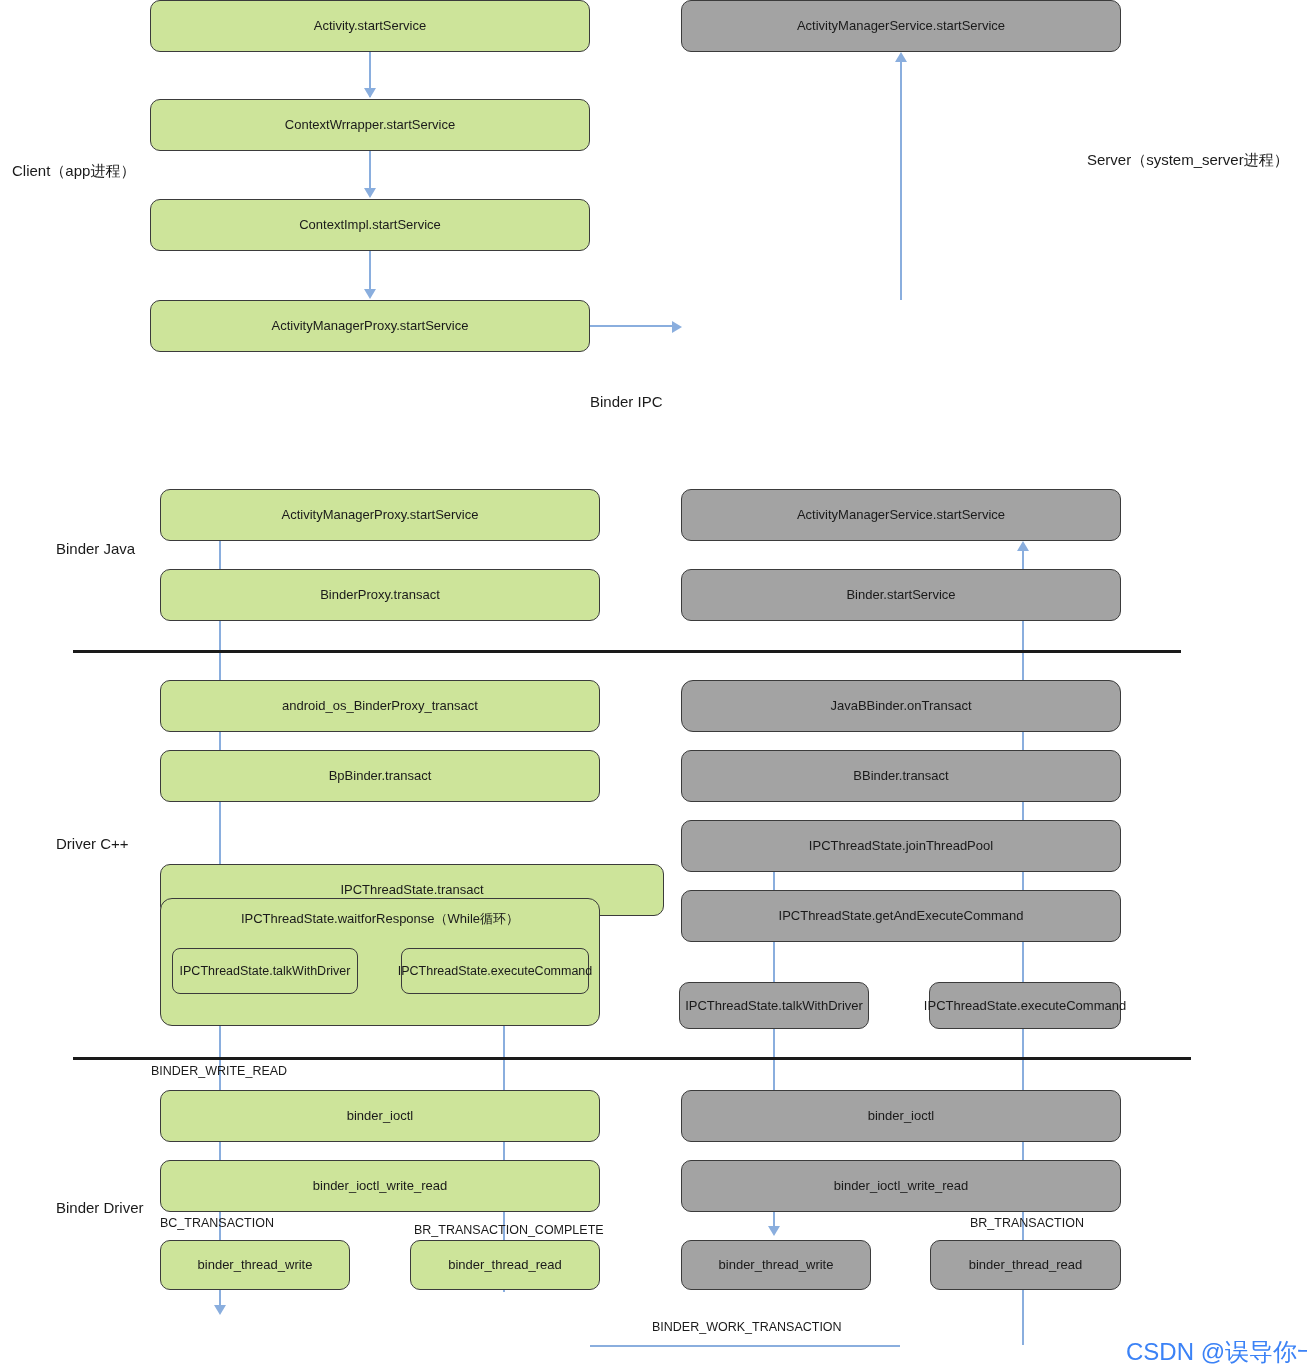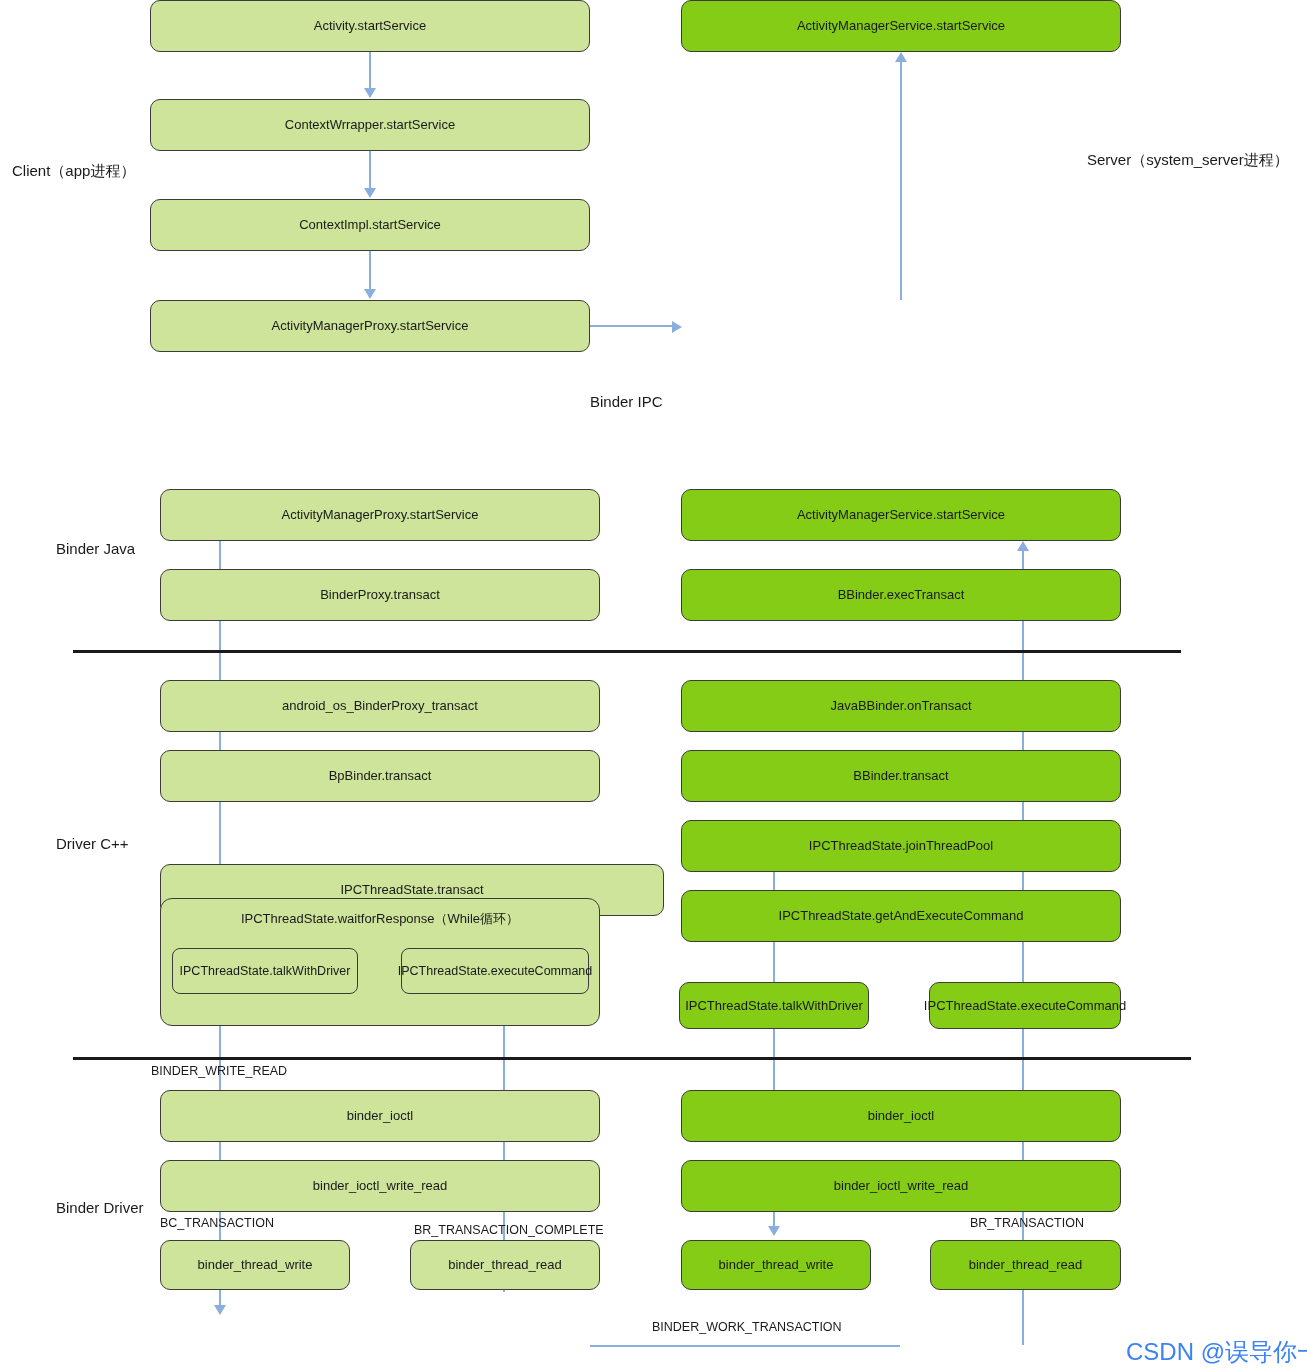--- a/index.html
+++ b/index.html
@@ -23,21 +23,21 @@
     align-items:center;
     justify-content:center;
     font-size:13px;
     color:#1a1a1a;
     line-height:1.2;
     text-align:center;
     z-index:5;
     white-space:nowrap;
   }
   .node.green{ background:#cde49a; }
-  .node.yellow{ background:#84cc16; }
+  .node.yellow{ background:#a3a3a3; }
   .node.group{
     align-items:flex-start;
     padding-top:12px;
     border-radius:12px;
   }
   .node.inner{
     z-index:7;
     font-size:12.5px;
     border-radius:8px;
   }
@@ -196,24 +196,24 @@
   <div class="conn h" style="left:590px;top:1345px;width:310px;"></div>
   <div class="lbl small" style="left:652px;top:1320px;">BINDER_WORK_TRANSACTION</div>
 
   <div class="conn v" style="left:1022px;top:548px;height:797px;"></div>
   <div class="arrow up" style="left:1017px;top:541px;"></div>
 
   <div class="node yellow" style="left:681px;top:489px;width:440px;height:52px;">
     <span>ActivityManagerService.startService</span>
   </div>
   <div class="node yellow" style="left:681px;top:569px;width:440px;height:52px;">
-    <span>BBinder.execTransact</span>
-  </div>
-
-  <div class="node yellow" style="left:681px;top:680px;width:440px;height:52px;">
+    <span>Binder.startService</span>
+  </div>
+
+  <div class="node yellow" style="left:681px;top:680px;width:440px;height:52px;border-radius:12px;">
     <span>JavaBBinder.onTransact</span>
   </div>
   <div class="node yellow" style="left:681px;top:750px;width:440px;height:52px;">
     <span>BBinder.transact</span>
   </div>
   <div class="node yellow" style="left:681px;top:820px;width:440px;height:52px;">
     <span>IPCThreadState.joinThreadPool</span>
   </div>
   <div class="node yellow" style="left:681px;top:890px;width:440px;height:52px;">
     <span>IPCThreadState.getAndExecuteCommand</span>

